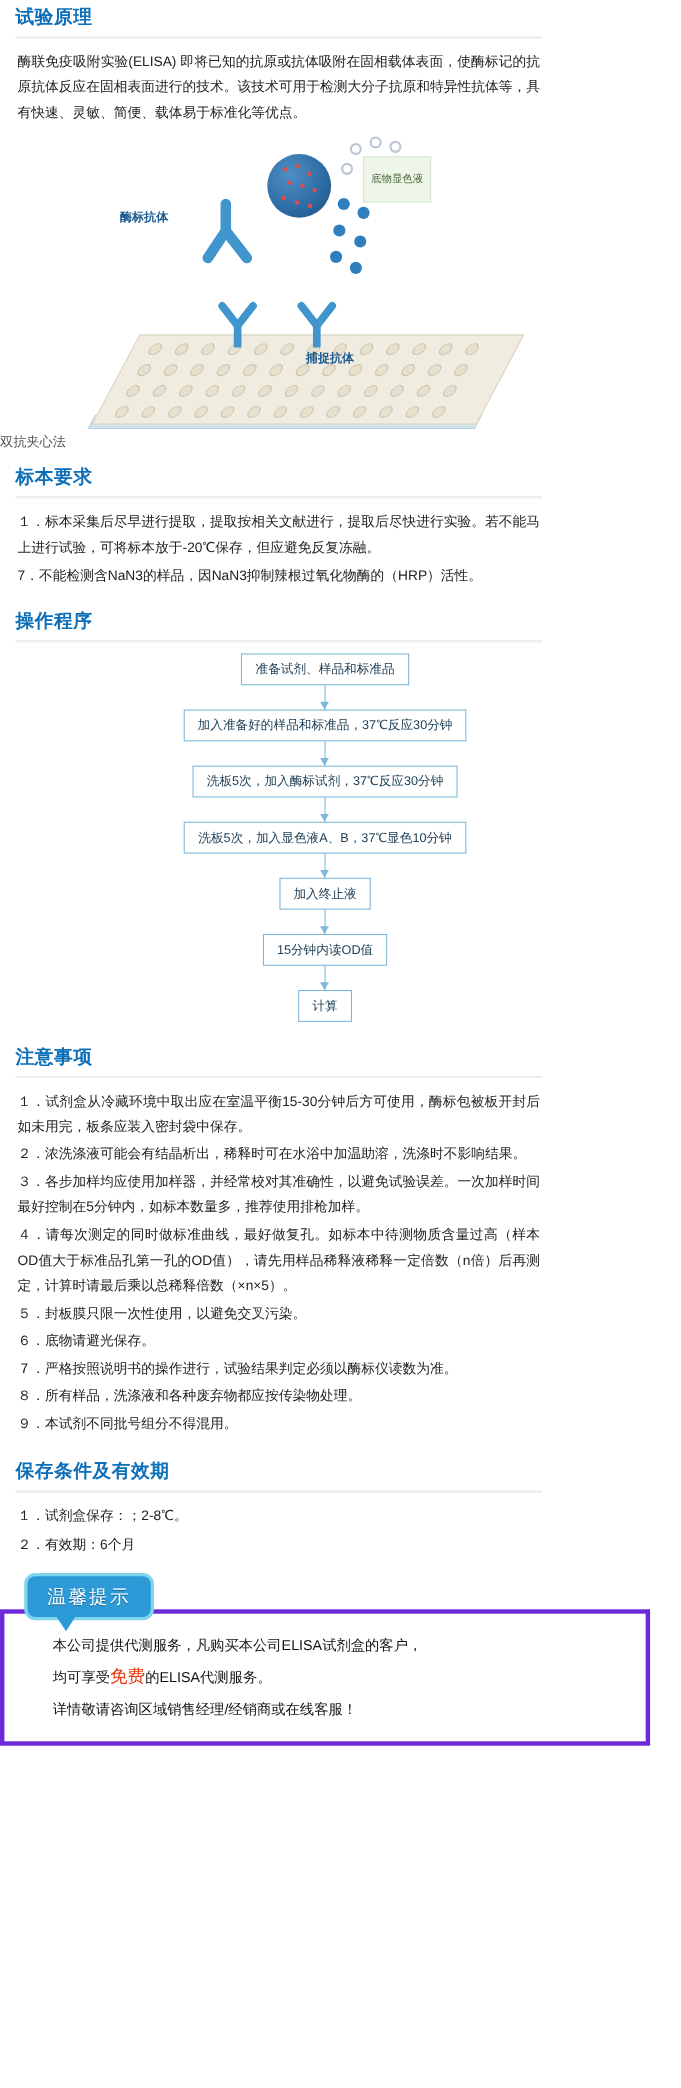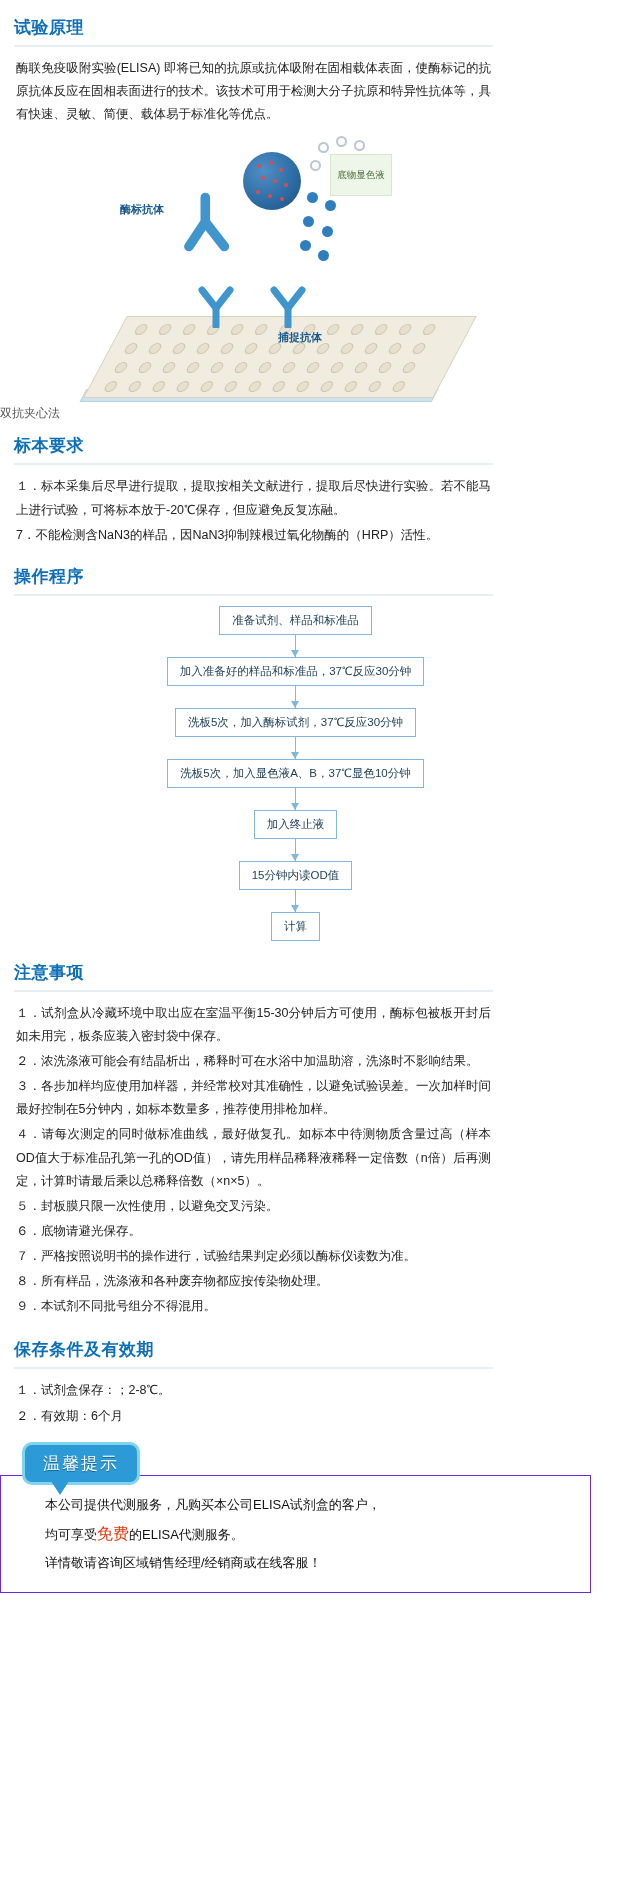--- a/index.html
+++ b/index.html
@@ -9,21 +9,21 @@
   }
   body {
     width: 619px;
     font-family: "Liberation Sans", sans-serif;
     color: #333;
   }
   .page {
     width: 507px;
     min-height: 1898px;
     position: relative;
-    padding: 16px 0 20px 0;
+    padding: 4px 0 20px 0;
     background: #fff;
   }
   .section-title {
     color: #0d6fb8;
     font-size: 17px;
     font-weight: bold;
     margin: 0 0 6px 14px;
     letter-spacing: 0.5px;
   }
   .title-underline {
@@ -203,21 +203,21 @@
   .tip-badge::after {
     content: "";
     position: absolute;
     left: 26px; bottom: -13px;
     border-left: 9px solid transparent;
     border-right: 9px solid transparent;
     border-top: 14px solid #2c9ad6;
   }
   .tip-box {
     margin-top: -10px;
-    border: 1px solid #6d28d9;
+    border: 4px solid #6d28d9;
     background: #fff;
     padding: 16px 18px 16px 44px;
     font-size: 13px;
     line-height: 2;
     color: #111;
   }
   .tip-box .free {
     color: #e8380d;
     font-weight: normal;
     font-size: 16px;
@@ -334,21 +334,21 @@
     <span class="ring" style="left:310px; top:26px;"></span>
 
     <span class="dot-blue" style="left:307px; top:58px;"></span>
     <span class="dot-blue" style="left:325px; top:66px;"></span>
     <span class="dot-blue" style="left:303px; top:82px;"></span>
     <span class="dot-blue" style="left:322px; top:92px;"></span>
     <span class="dot-blue" style="left:300px; top:106px;"></span>
     <span class="dot-blue" style="left:318px; top:116px;"></span>
 
 
-    <div class="label-text" style="left:120px; top:68px;">酶标抗体</div>
+    <div class="label-text" style="left:109px; top:68px;">酶标抗体</div>
     <div class="label-text" style="left:278px; top:196px; color:#1b5a8e;">捕捉抗体</div>
 
     <div class="caption">双抗夹心法</div>
   </div>
 
   <h2 class="section-title">标本要求</h2>
   <div class="title-underline"></div>
   <p class="list-item">１．标本采集后尽早进行提取，提取按相关文献进行，提取后尽快进行实验。若不能马上进行试验，可将标本放于-20℃保存，但应避免反复冻融。</p>
   <p class="list-item">7．不能检测含NaN3的样品，因NaN3抑制辣根过氧化物酶的（HRP）活性。</p>
 

